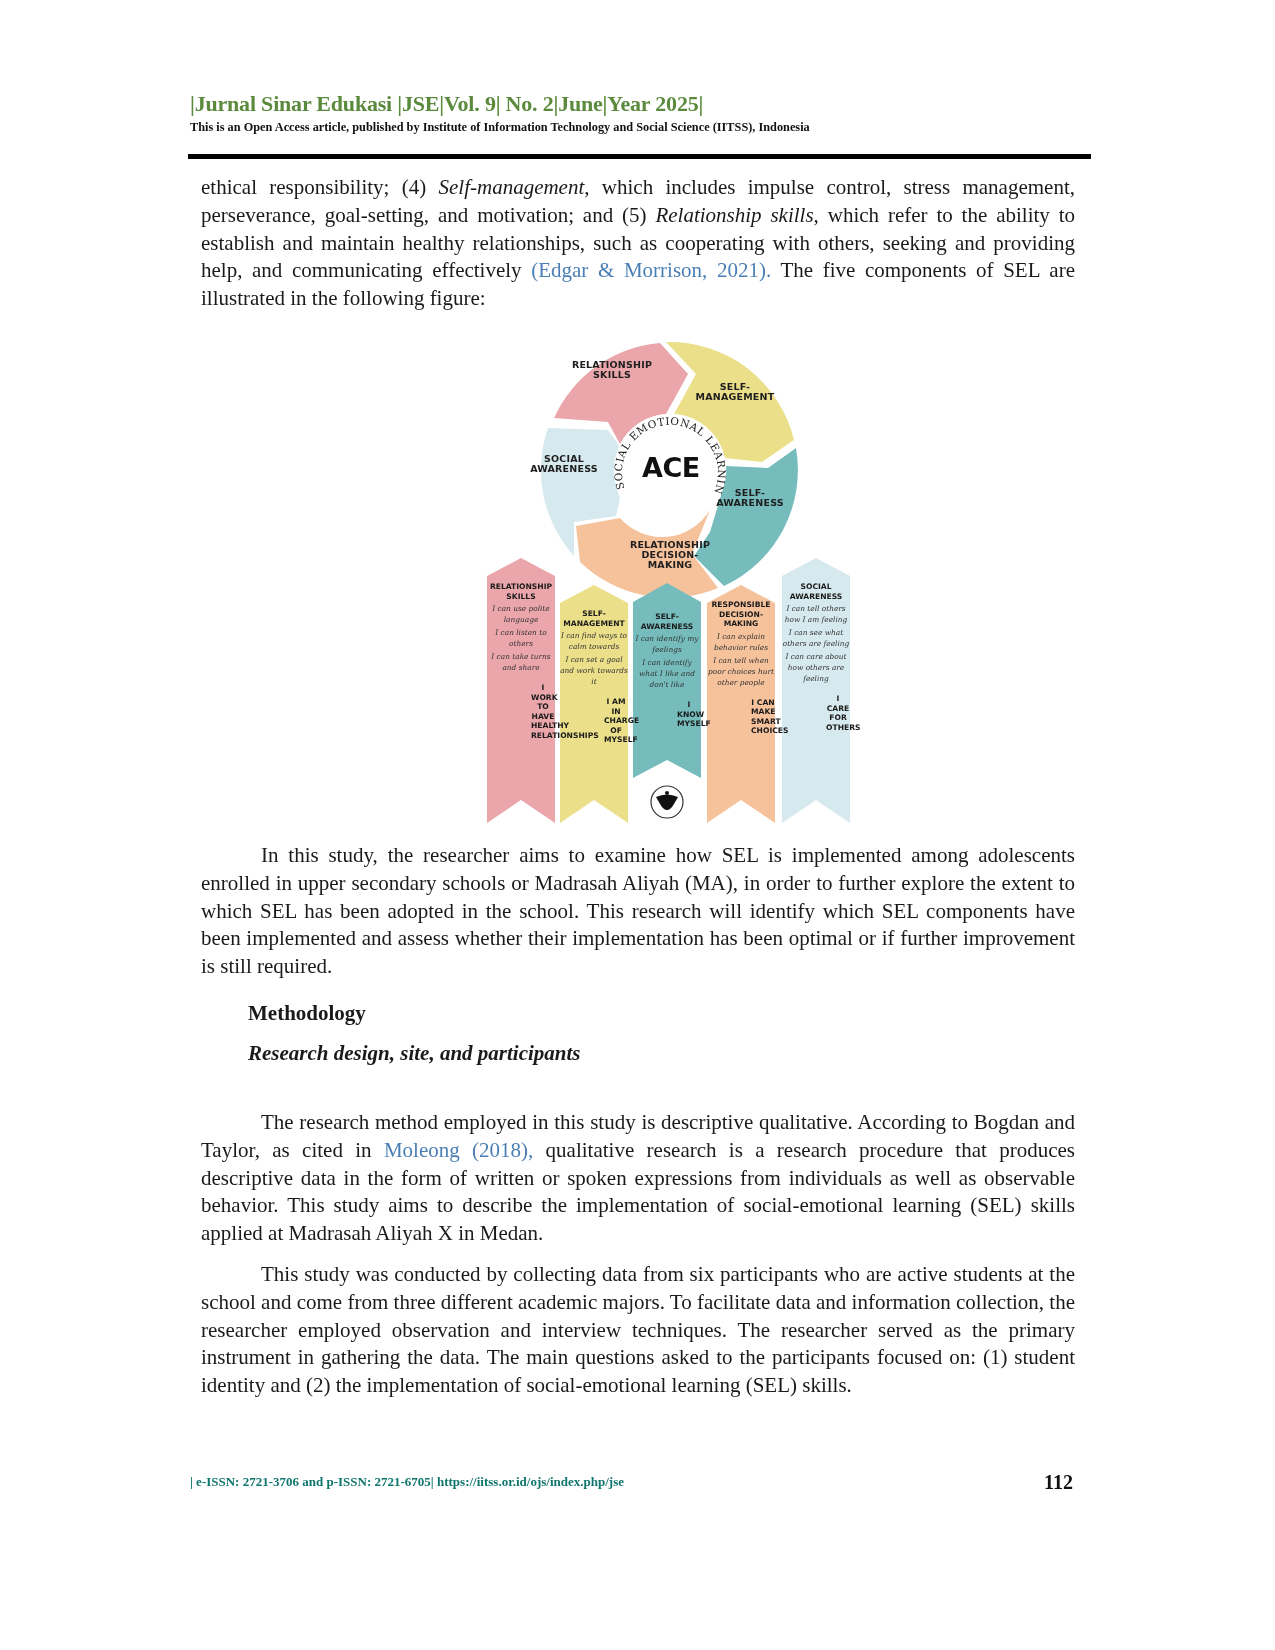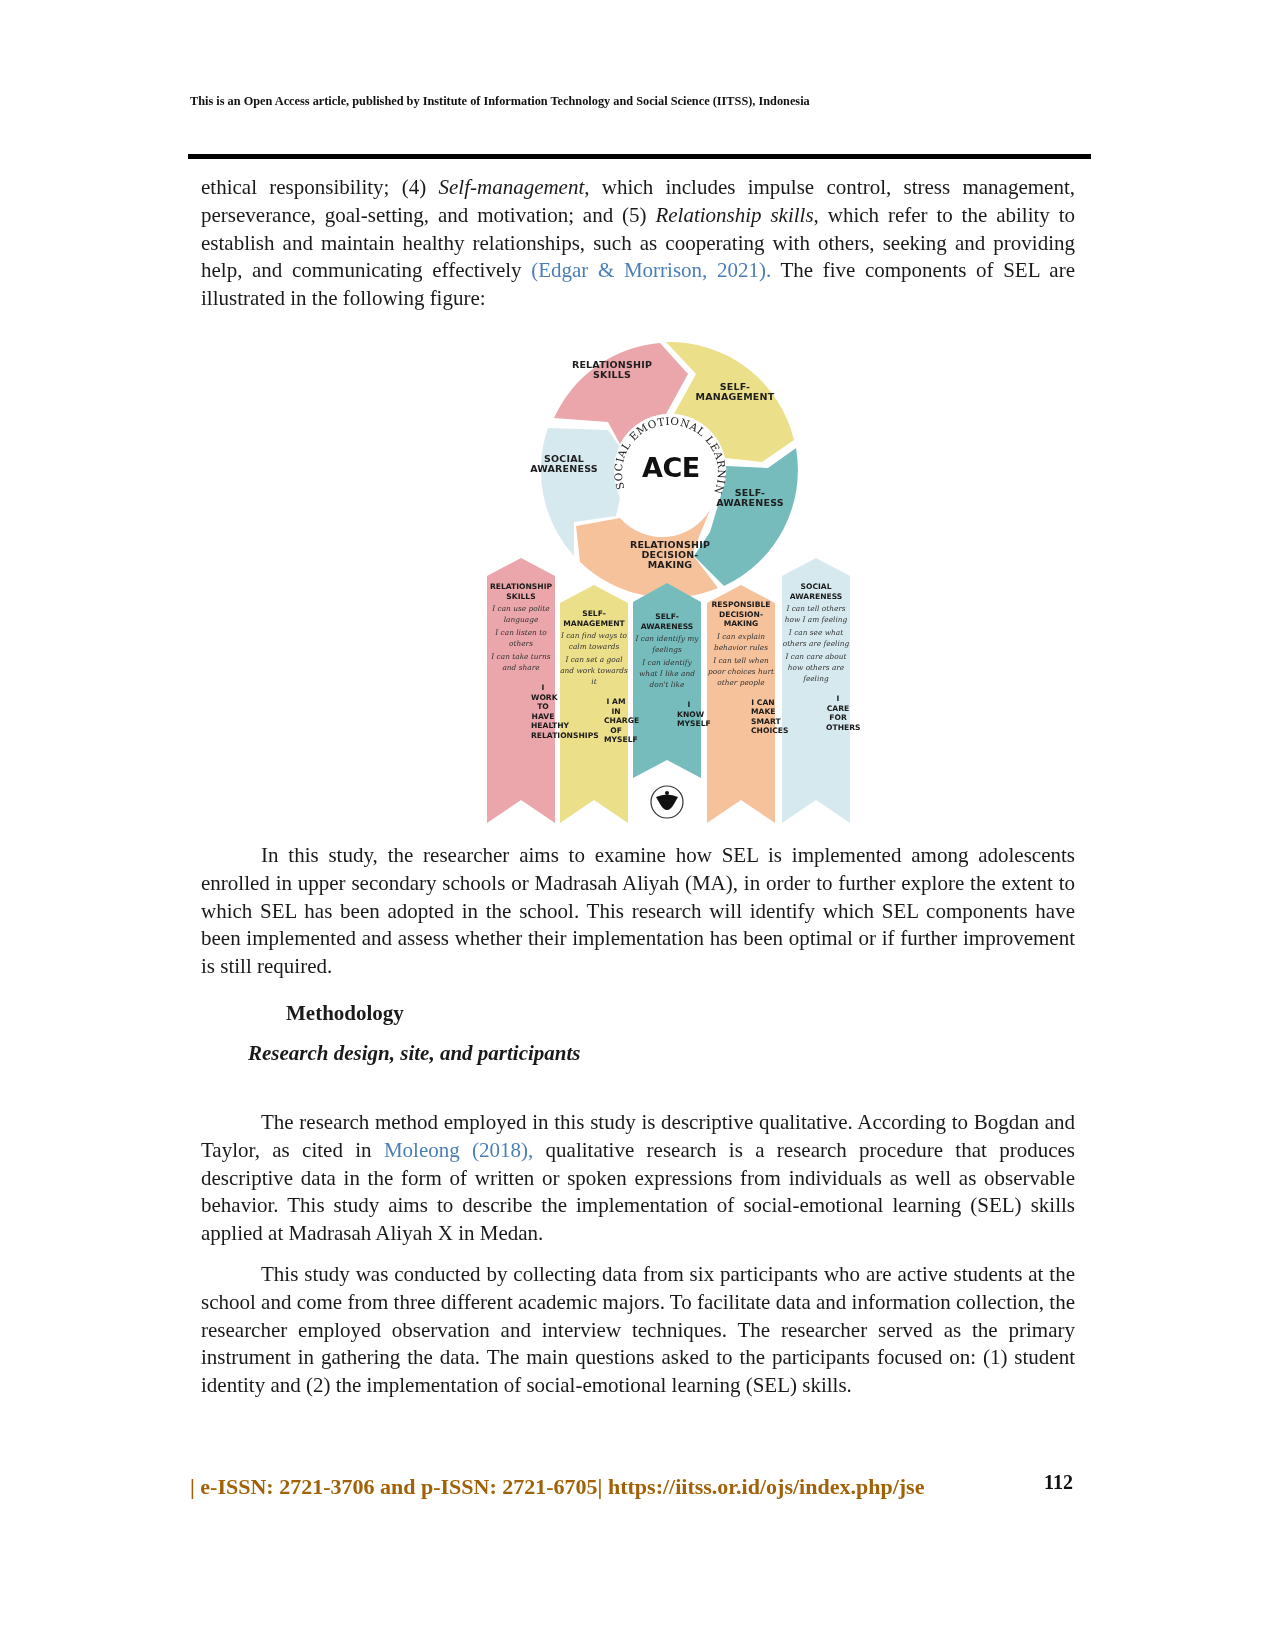--- a/index.html
+++ b/index.html
@@ -24,27 +24,28 @@
   .figure { position: absolute; left: 480px; top: 320px; width: 380px; height: 510px; }
   .wheel-label { position: absolute; font-weight: bold; font-size: 9.5px; line-height: 10px; text-align: center; color: #1e1e1e; letter-spacing: 0.2px; }
   .ace { position: absolute; font-weight: bold; font-size: 27px; color: #111; letter-spacing: -0.5px; }
 
   .banner { position: absolute; width: 68px; text-align: center; color: #2a2a2a; }
   .banner .b-title { font-weight: bold; font-size: 7.6px; line-height: 9.5px; color: #1a1a1a; }
   .banner .b-item { font-family: "DejaVu Serif", "Liberation Serif", serif; font-style: italic; font-size: 7.4px; line-height: 11px; margin-top: 2px; color: #333; }
   .banner .b-motto { font-weight: bold; font-size: 7.6px; line-height: 9.5px; margin-top: 10px; color: #1a1a1a; margin-left: 44px; }
 
   .footer { position: absolute; left: 190px; top: 1474px; width: 900px; }
-  .footer-left { color: #a16207; font-weight: bold; font-size: 22px; white-space: nowrap; }
+  .footer-left { color: #0f766e; font-weight: bold; font-size: 13px; white-space: nowrap; }
   .page-num { position: absolute; left: 1044px; top: 1471px; font-weight: bold; font-size: 20px; color: #111; }
 </style>
 </head>
 <body>
 
 <div class="running-head serif">
+  <div class="journal-title">|Jurnal Sinar Edukasi |JSE|Vol. 9| No. 2|June|Year 2025|</div>
   <div class="journal-sub">This is an Open Access article, published by Institute of Information Technology and Social Science (IITSS), Indonesia</div>
 </div>
 <div class="rule"></div>
 
 <div class="body-text serif" style="top:161px;">
   <p>
     <span>ethical responsibility; (4) </span><em>Self-management</em><span>, which includes impulse control, stress management, perseverance, goal-setting, and motivation; and (5) </span><em>Relationship skills</em><span>, which refer to the ability to establish and maintain healthy relationships, such as cooperating with others, seeking and providing help, and communicating effectively </span><span class="cite">(Edgar &amp; Morrison, 2021).</span><span> The five components of SEL are illustrated in the following figure:</span>
   </p>
 </div>
 
@@ -138,21 +139,21 @@
     <div class="b-item">I can see what others are feeling</div>
     <div class="b-item">I can care about how others are feeling</div>
     <div class="b-motto">I CARE FOR OTHERS</div>
   </div>
 </div>
 
 <div class="body-text serif" style="top:829px;">
   <p class="indent">In this study, the researcher aims to examine how SEL is implemented among adolescents enrolled in upper secondary schools or Madrasah Aliyah (MA), in order to further explore the extent to which SEL has been adopted in the school. This research will identify which SEL components have been implemented and assess whether their implementation has been optimal or if further improvement is still required.</p>
 </div>
 
-<div class="h-section serif" style="top:1001px;margin-left:38px;">Methodology</div>
+<div class="h-section serif" style="top:1001px;">Methodology</div>
 <div class="h-sub serif" style="top:1041px;">Research design, site, and participants</div>
 
 <div class="body-text serif" style="top:1096px;">
   <p class="indent"><span>The research method employed in this study is descriptive qualitative. According to Bogdan and Taylor, as cited in </span><span class="cite">Moleong (2018),</span><span> qualitative research is a research procedure that produces descriptive data in the form of written or spoken expressions from individuals as well as observable behavior. This study aims to describe the implementation of social-emotional learning (SEL) skills applied at Madrasah Aliyah X in Medan.</span></p>
   <p class="indent">This study was conducted by collecting data from six participants who are active students at the school and come from three different academic majors. To facilitate data and information collection, the researcher employed observation and interview techniques. The researcher served as the primary instrument in gathering the data. The main questions asked to the participants focused on: (1) student identity and (2) the implementation of social-emotional learning (SEL) skills.</p>
 </div>
 
 <div class="footer serif">
   <div class="footer-left">| e-ISSN: 2721-3706 and p-ISSN: 2721-6705| https://iitss.or.id/ojs/index.php/jse</div>
 </div>

